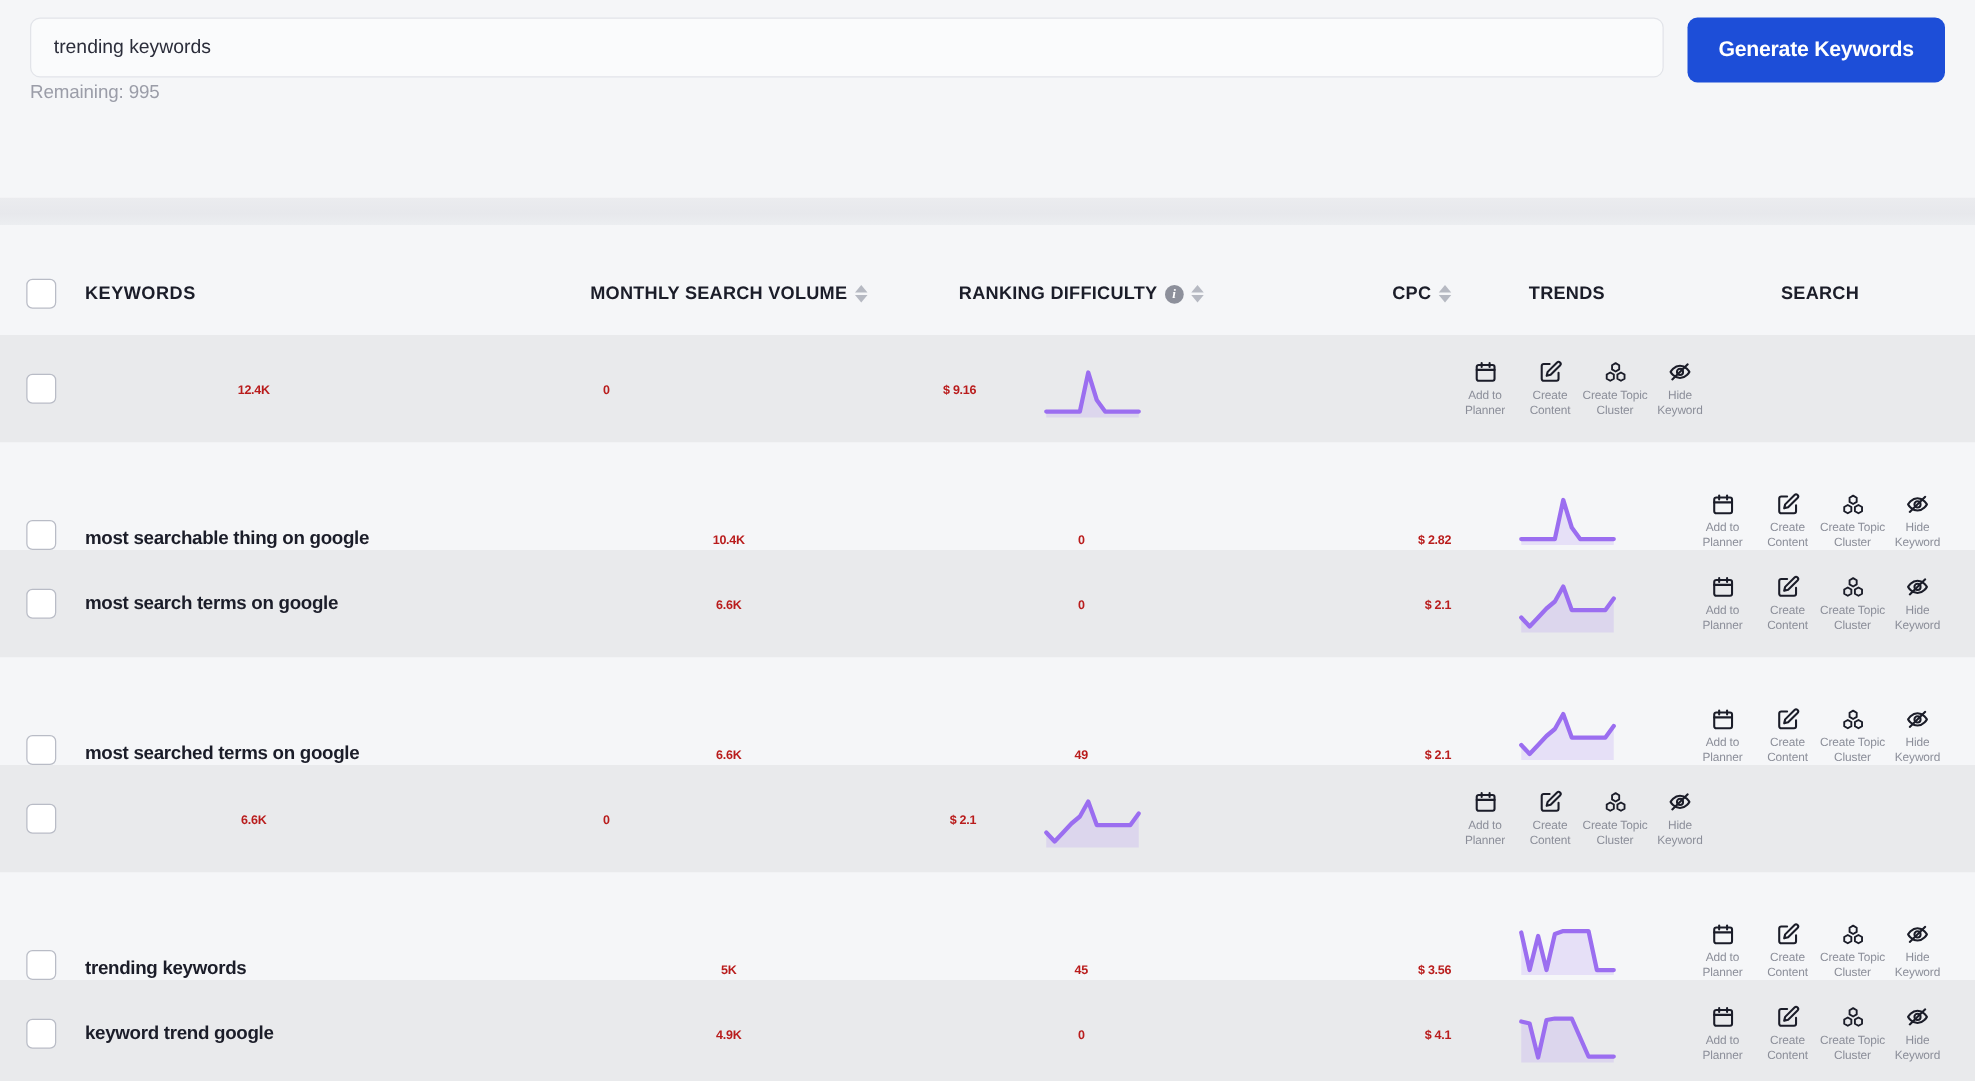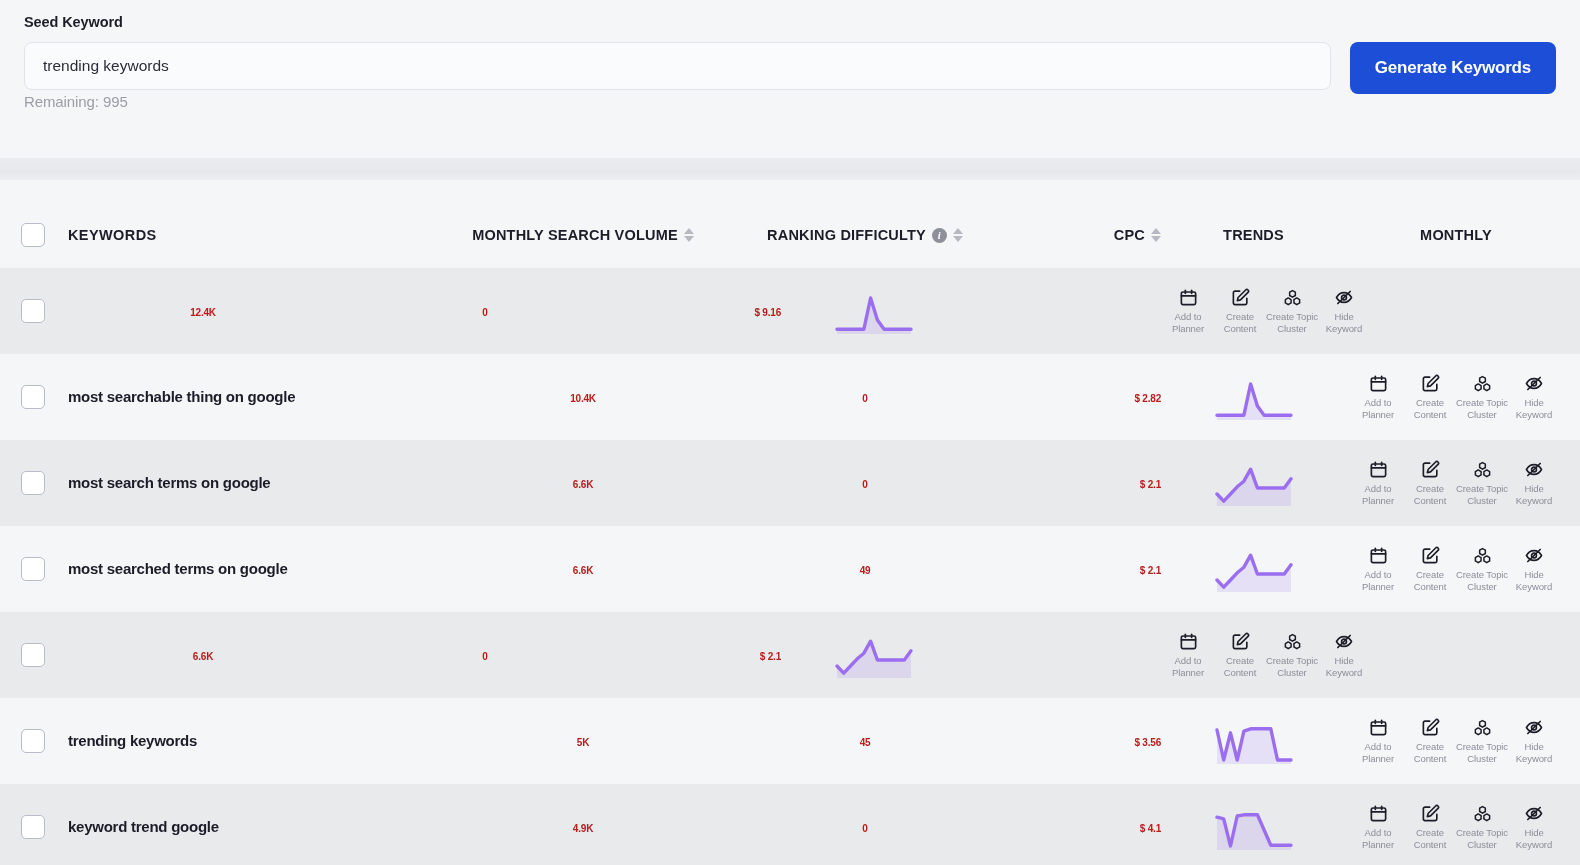--- a/index.html
+++ b/index.html
@@ -84,21 +84,21 @@
     display: flex;
     align-items: center;
     width: 100%;
   }
   .head-row {
     height: 66px;
     background: #f5f6f8;
   }
   .data-row { height: 86px; }
   .data-row.alt  { background: #e9eaec; }
-  .data-row.base { background: #f5f6f8; }
+  .data-row.base { background: #f5f6f8; align-items: flex-end; }
 
   
   .c-check  { width: 66px; display:flex; justify-content:center; align-items:center; flex:0 0 66px; }
   .c-kw     { flex: 0 0 380px; padding-left: 2px; }
   .c-vol    { flex: 0 0 274px; text-align: center; }
   .c-diff   { flex: 0 0 290px; text-align: center; }
   .c-cpc    { flex: 0 0 165px; text-align: right; padding-right: 14px;}
   .c-trend  { flex: 0 0 157px; display:flex; justify-content:center; align-items:center; }
   .c-act    { flex: 1; display:flex; justify-content:center; align-items:flex-start; }
 
@@ -184,21 +184,20 @@
     text-align: center;
     line-height: 11.5px;
     letter-spacing: -0.1px;
   }
   .spark { display:block; }
 </style>
 </head>
 <body>
 
 <section class="seed-section">
-  <div class="seed-label">Seed Keyword</div>
   <div class="seed-row">
     <div class="seed-input-wrap">
       <input class="seed-input" type="text" value="trending keywords" style="">
       <div class="remaining">Remaining: 995</div>
     </div>
     <button class="generate-btn">Generate Keywords</button>
   </div>
 </section>
 
 <div class="band"></div>
@@ -238,21 +237,21 @@
         <span class="sort">
             <i class="up"></i>
             <i class="down"></i>
           </span>
       </span>
     </div>
     <div class="c-trend">
       <span class="th">TRENDS</span>
     </div>
     <div class="c-act">
-      <span class="th">MONTHLY</span>
+      <span class="th">SEARCH</span>
     </div>
   </div>
 
   <div id="rows-host">
   <div class="row data-row alt">
     <div class="c-check">
       <span class="chk"></span>
     </div>
     <div class="c-vol">
       <span class="cell-num">12.4K</span>

